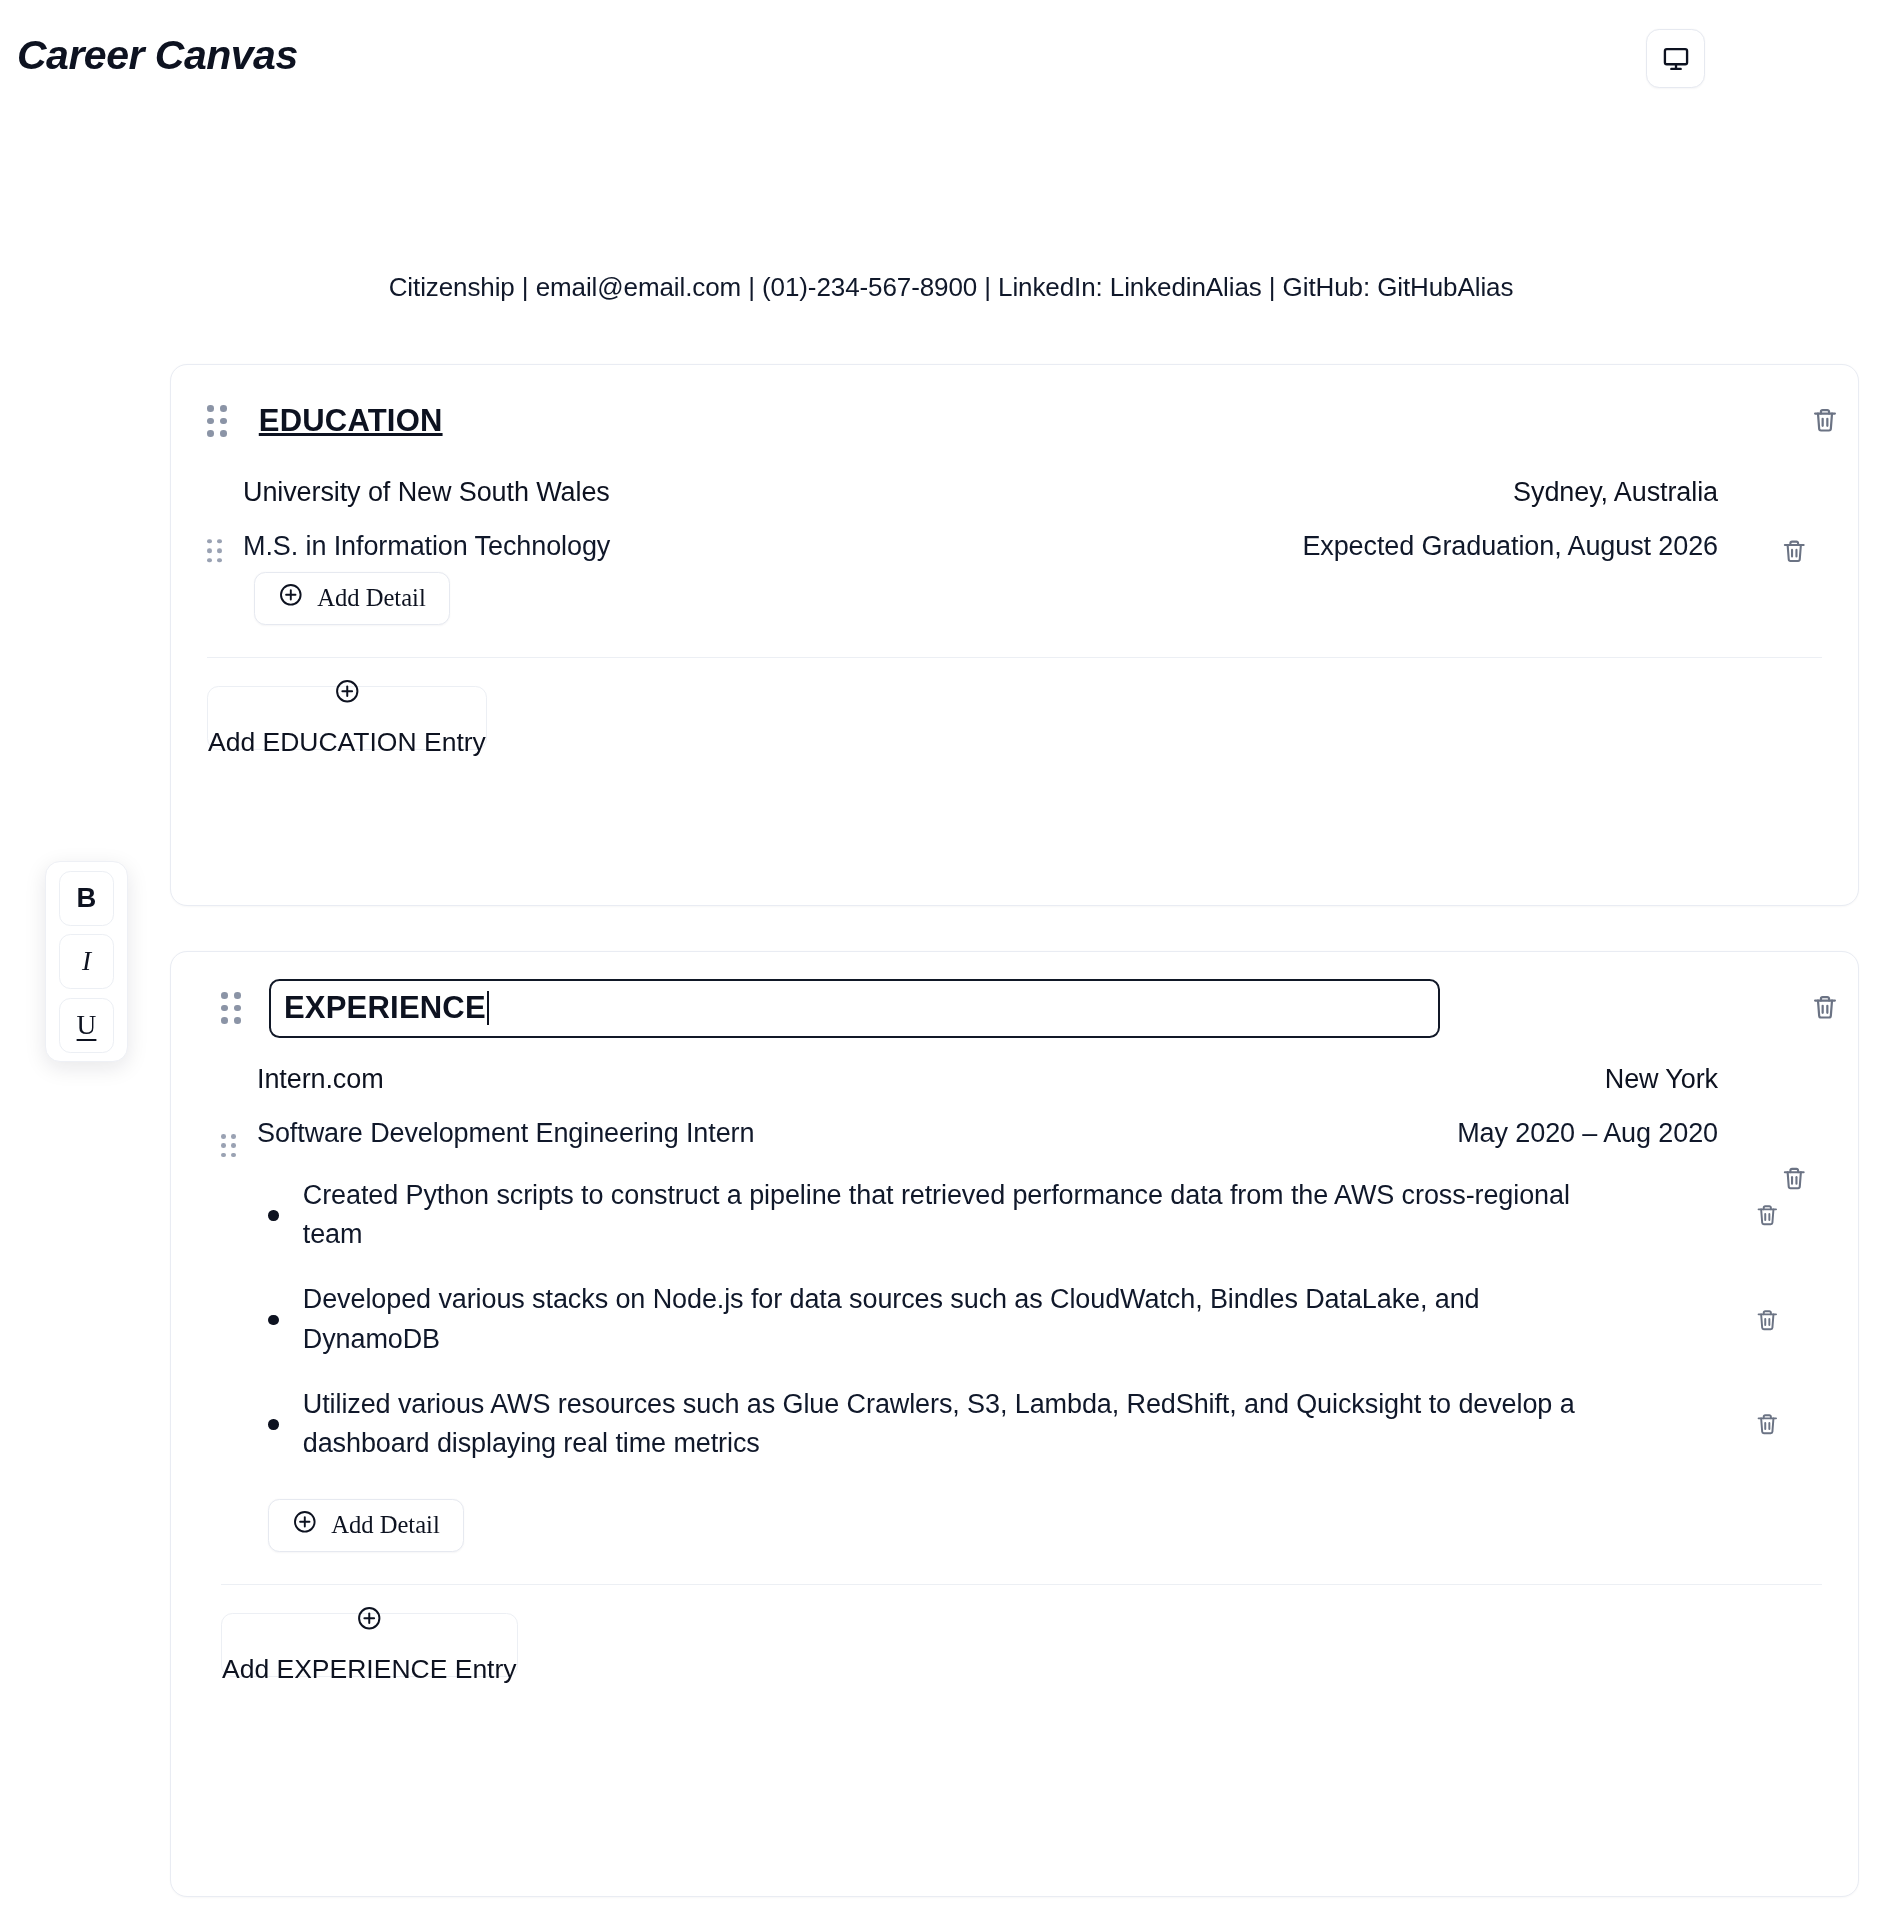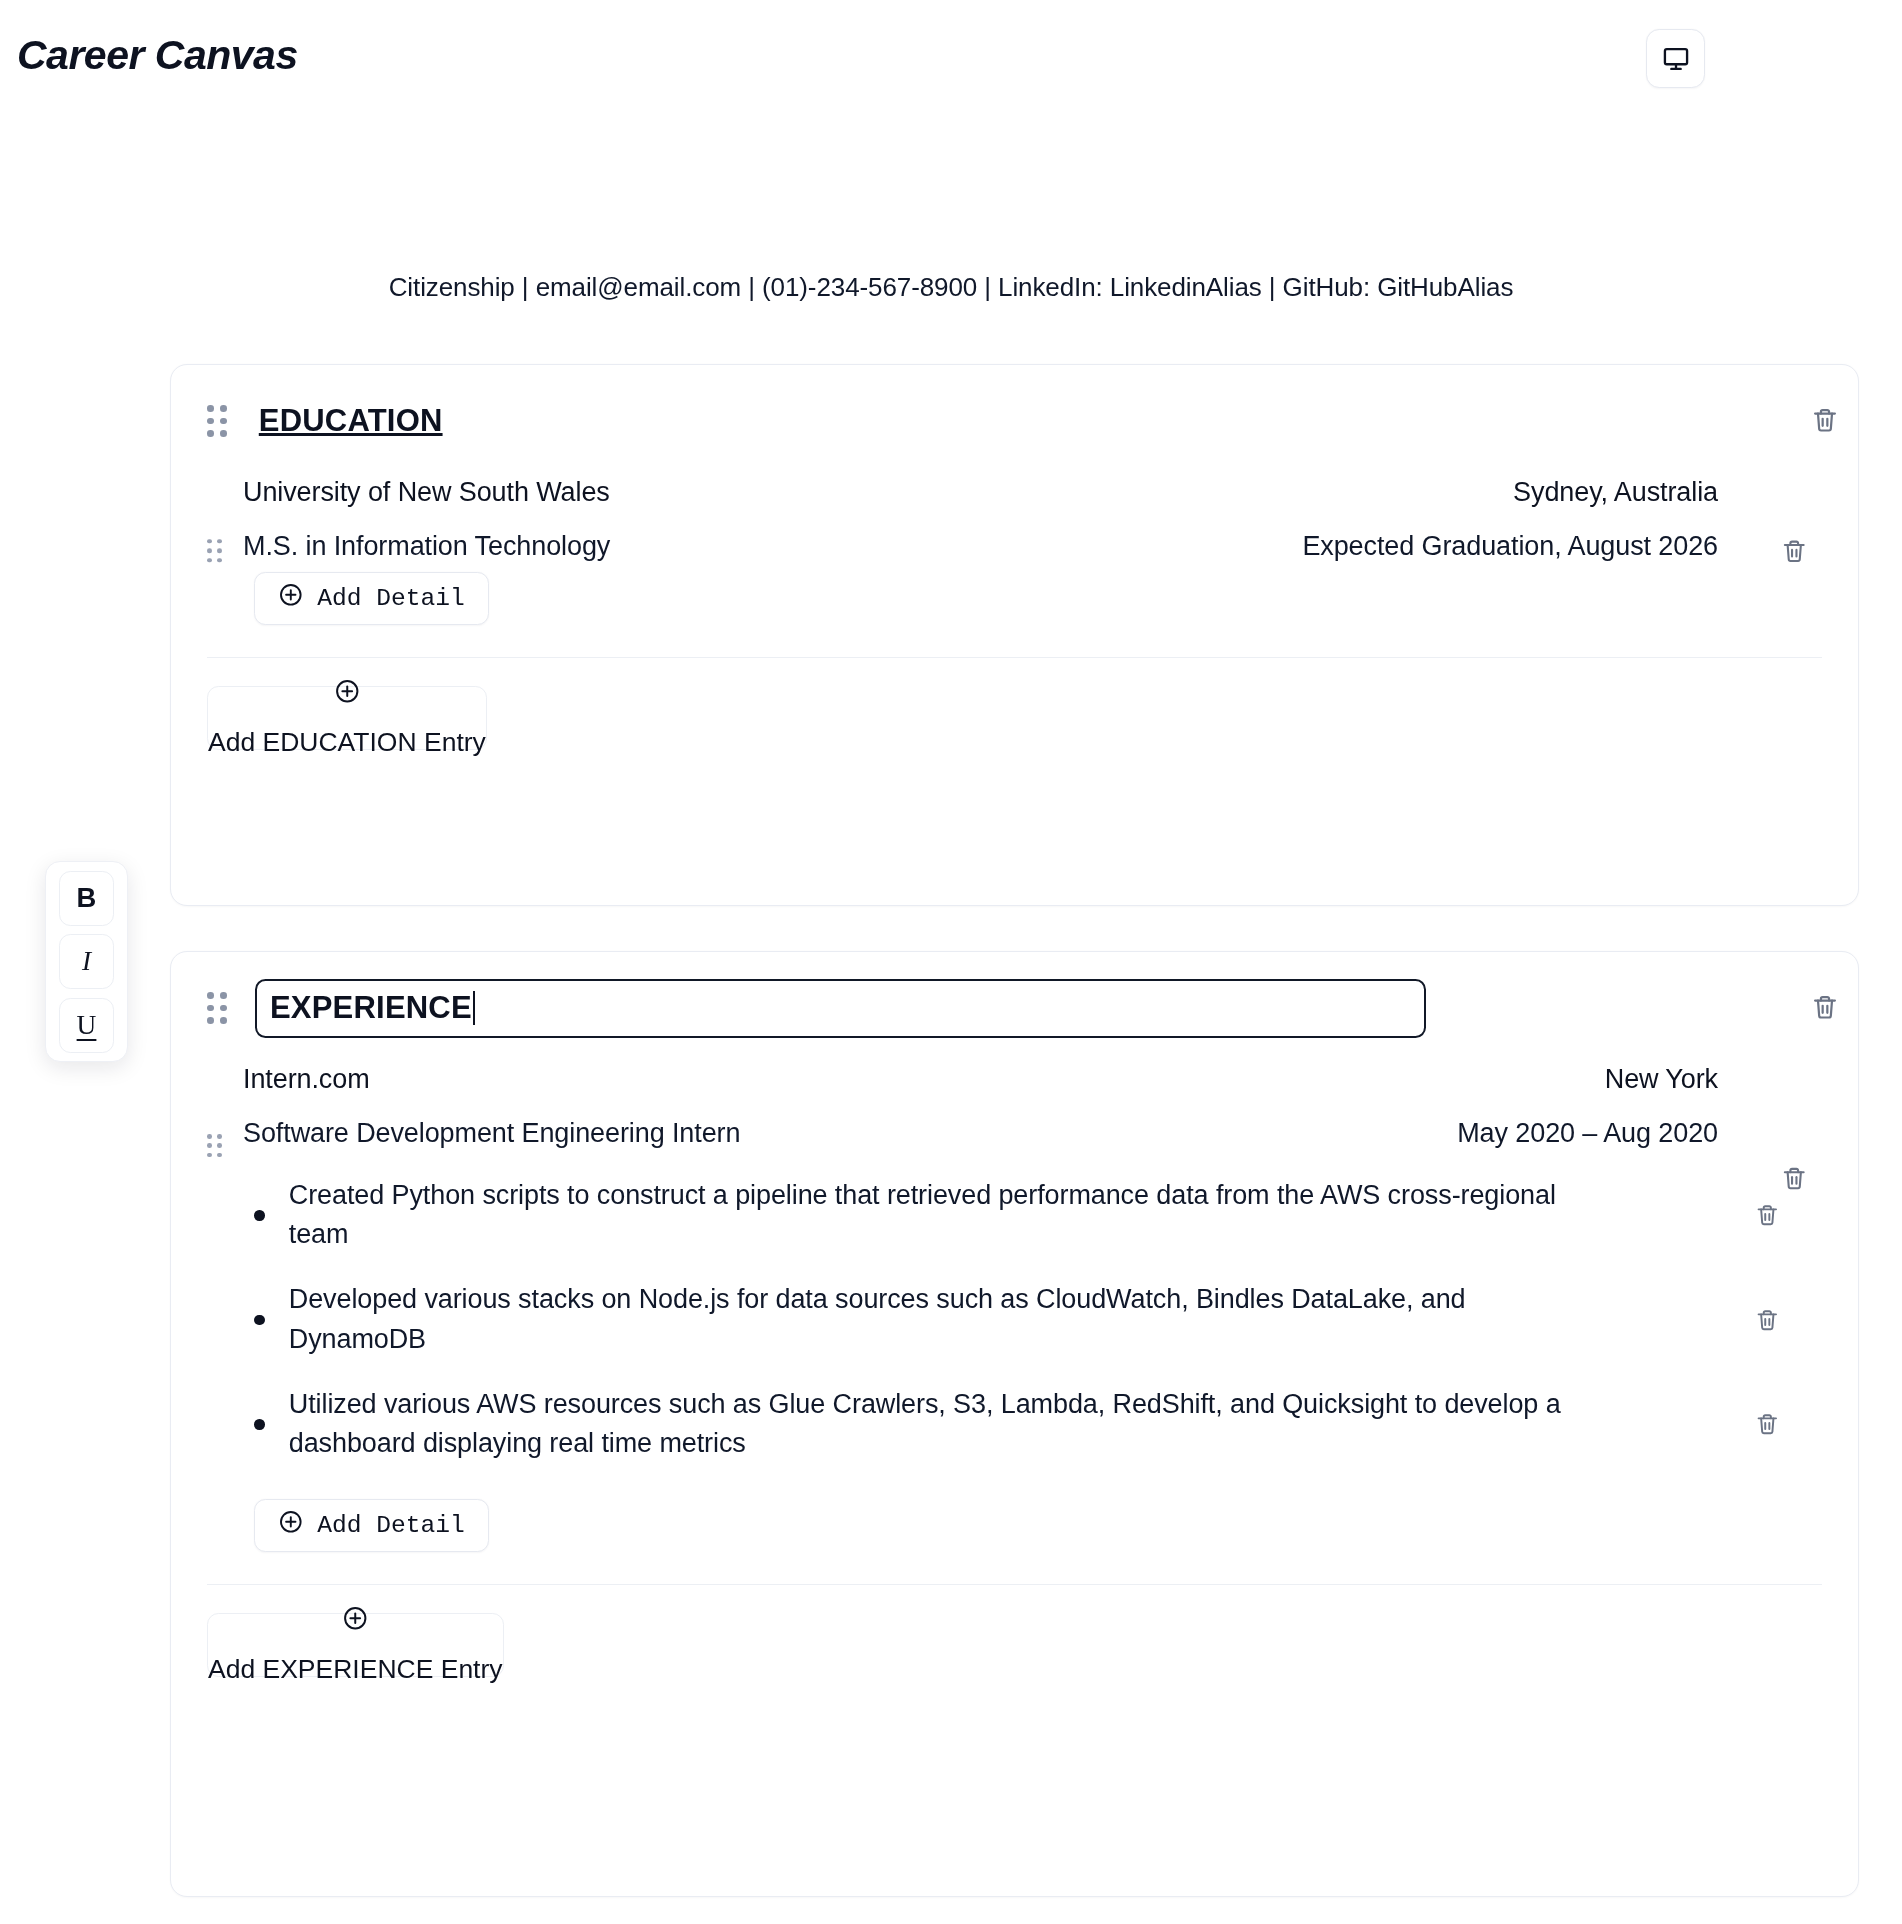--- a/index.html
+++ b/index.html
@@ -83,21 +83,21 @@
   .section-card {
     position: absolute;
     left: 170px;
     width: 1689px;
     background: #ffffff;
     border: 1.5px solid #e9ecf3;
     border-radius: 17px;
     box-shadow: 0 0.9px 1.9px rgba(16,24,40,0.03);
   }
   #section-education { top: 364px; height: 542px; }
-  #section-experience { top: 951px; height: 946px; }
+  #section-experience { top: 951px; height: 946px; padding-left: 14px; }
 
   .section-head {
     position: relative;
     height: 112px;
   }
   .section-head-inner {
     position: absolute;
     left: 36px;
     top: 0;
     right: 36px;
@@ -255,21 +255,21 @@
     gap: 13.2px;
     height: 53px;
     padding: 0 23px;
     border: 1.5px solid #e6e9f0;
     border-radius: 11.4px;
     background: #ffffff;
     font-size: 24.6px;
     color: #0d1220;
     cursor: pointer;
     box-shadow: 0 0.9px 1.9px rgba(16,24,40,0.04);
-    font-family: Liberation Mono, monospace;
+    font-family: Liberation Serif, serif;
   }
 
   .divider {
     margin: 32px 36px 0 36px;
     height: 1.5px;
     background: #eceff4;
   }
 
   .add-entry {
     display: flex;

